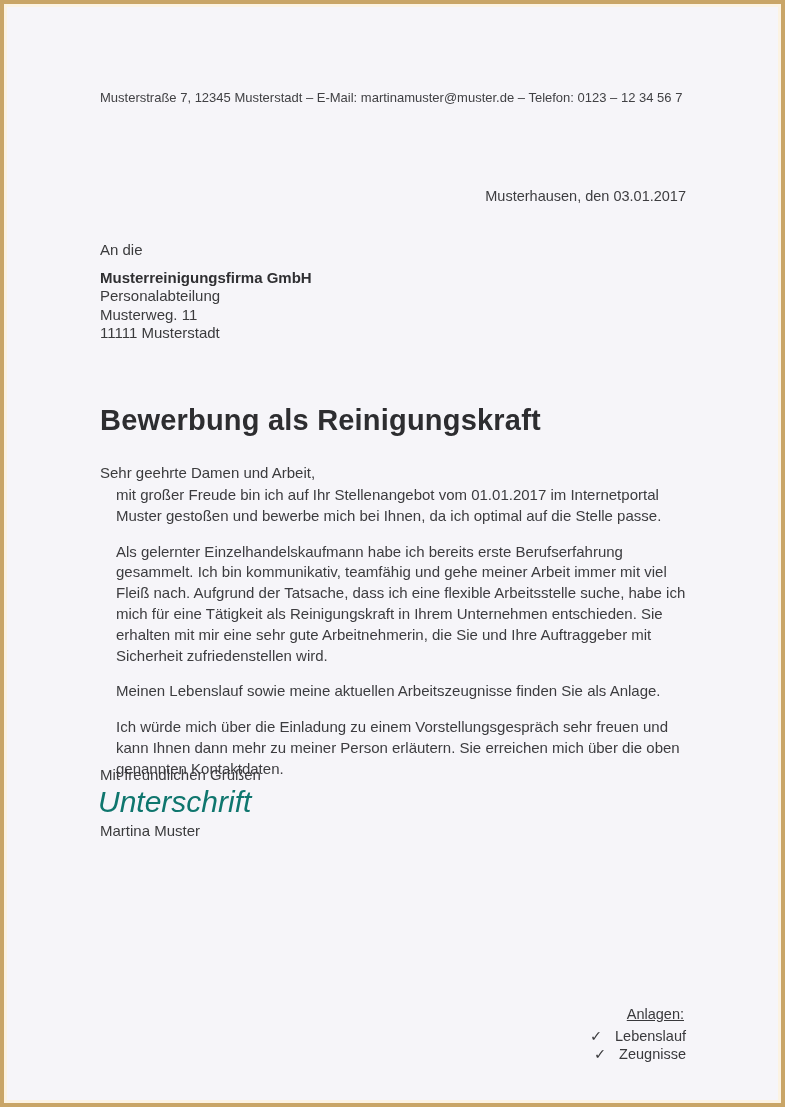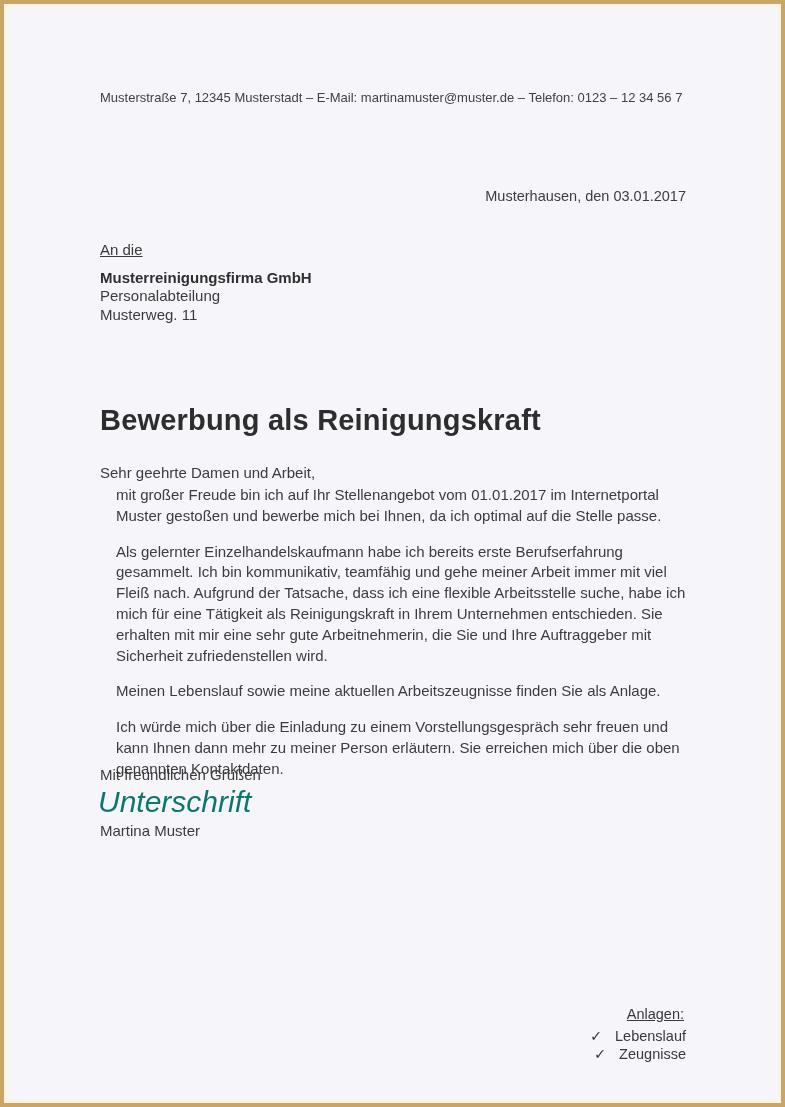--- a/index.html
+++ b/index.html
@@ -26,21 +26,20 @@
   .date-line{
     position:absolute;top:184px;right:95px;
     font-size:14.5px;color:#3d3d40;
   }
   .recipient{
     position:absolute;left:96px;top:237px;
     font-size:15px;line-height:18.5px;
   }
   .recipient .an-die{
     display:inline-block;
-    text-decoration:underline;
     margin-bottom:9px;
   }
   .recipient .company{font-weight:bold;color:#2f2f32;}
   .subject{
     position:absolute;left:96px;top:400px;
     font-size:29px;font-weight:bold;color:#2d2d30;
     letter-spacing:.2px;
   }
   .greeting{
     position:absolute;left:96px;top:460px;
@@ -81,20 +80,21 @@
 
   <div class="sender-contact">Musterstraße 7, 12345 Musterstadt – E-Mail: martinamuster@muster.de – Telefon: 0123 – 12 34 56 7</div>
 
   <div class="date-line">Musterhausen, den 03.01.2017</div>
 
   <div class="recipient">
     <span class="an-die">An die</span>
     <div class="company">Musterreinigungsfirma GmbH</div>
     <div>Personalabteilung</div>
     <div>Musterweg. 11</div>
+    <div>11111 Musterstadt</div>
   </div>
 
   <div class="subject">Bewerbung als Reinigungskraft</div>
 
   <div class="greeting">Sehr geehrte Damen und Arbeit,</div>
 
   <div class="body-text">
     <p>mit großer Freude bin ich auf Ihr Stellenangebot vom 01.01.2017 im Internetportal Muster gestoßen und bewerbe mich bei Ihnen, da ich optimal auf die Stelle passe.</p>
     <p>Als gelernter Einzelhandelskaufmann habe ich bereits erste Berufserfahrung gesammelt. Ich bin kommunikativ, teamfähig und gehe meiner Arbeit immer mit viel Fleiß nach. Aufgrund der Tatsache, dass ich eine flexible Arbeitsstelle suche, habe ich mich für eine Tätigkeit als Reinigungskraft in Ihrem Unternehmen entschieden. Sie erhalten mit mir eine sehr gute Arbeitnehmerin, die Sie und Ihre Auftraggeber mit Sicherheit zufriedenstellen wird.</p>
     <p>Meinen Lebenslauf sowie meine aktuellen Arbeitszeugnisse finden Sie als Anlage.</p>

